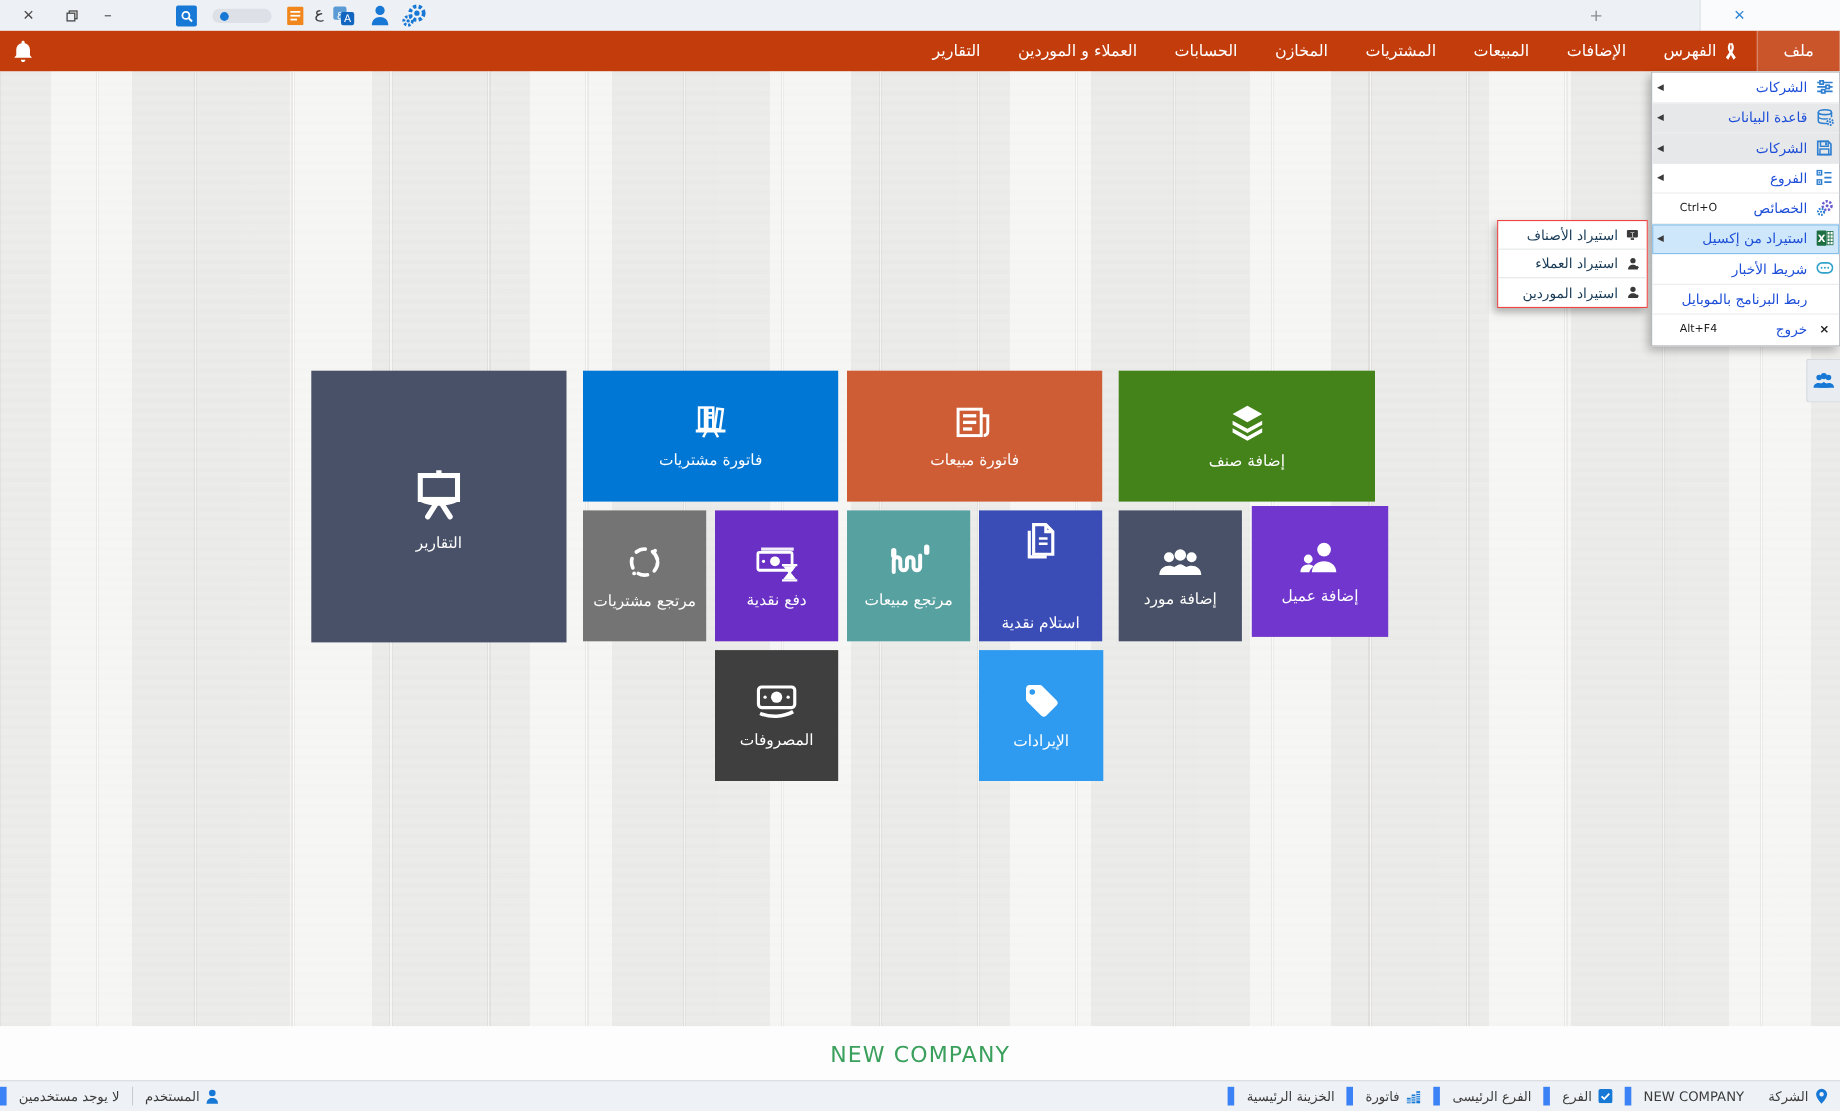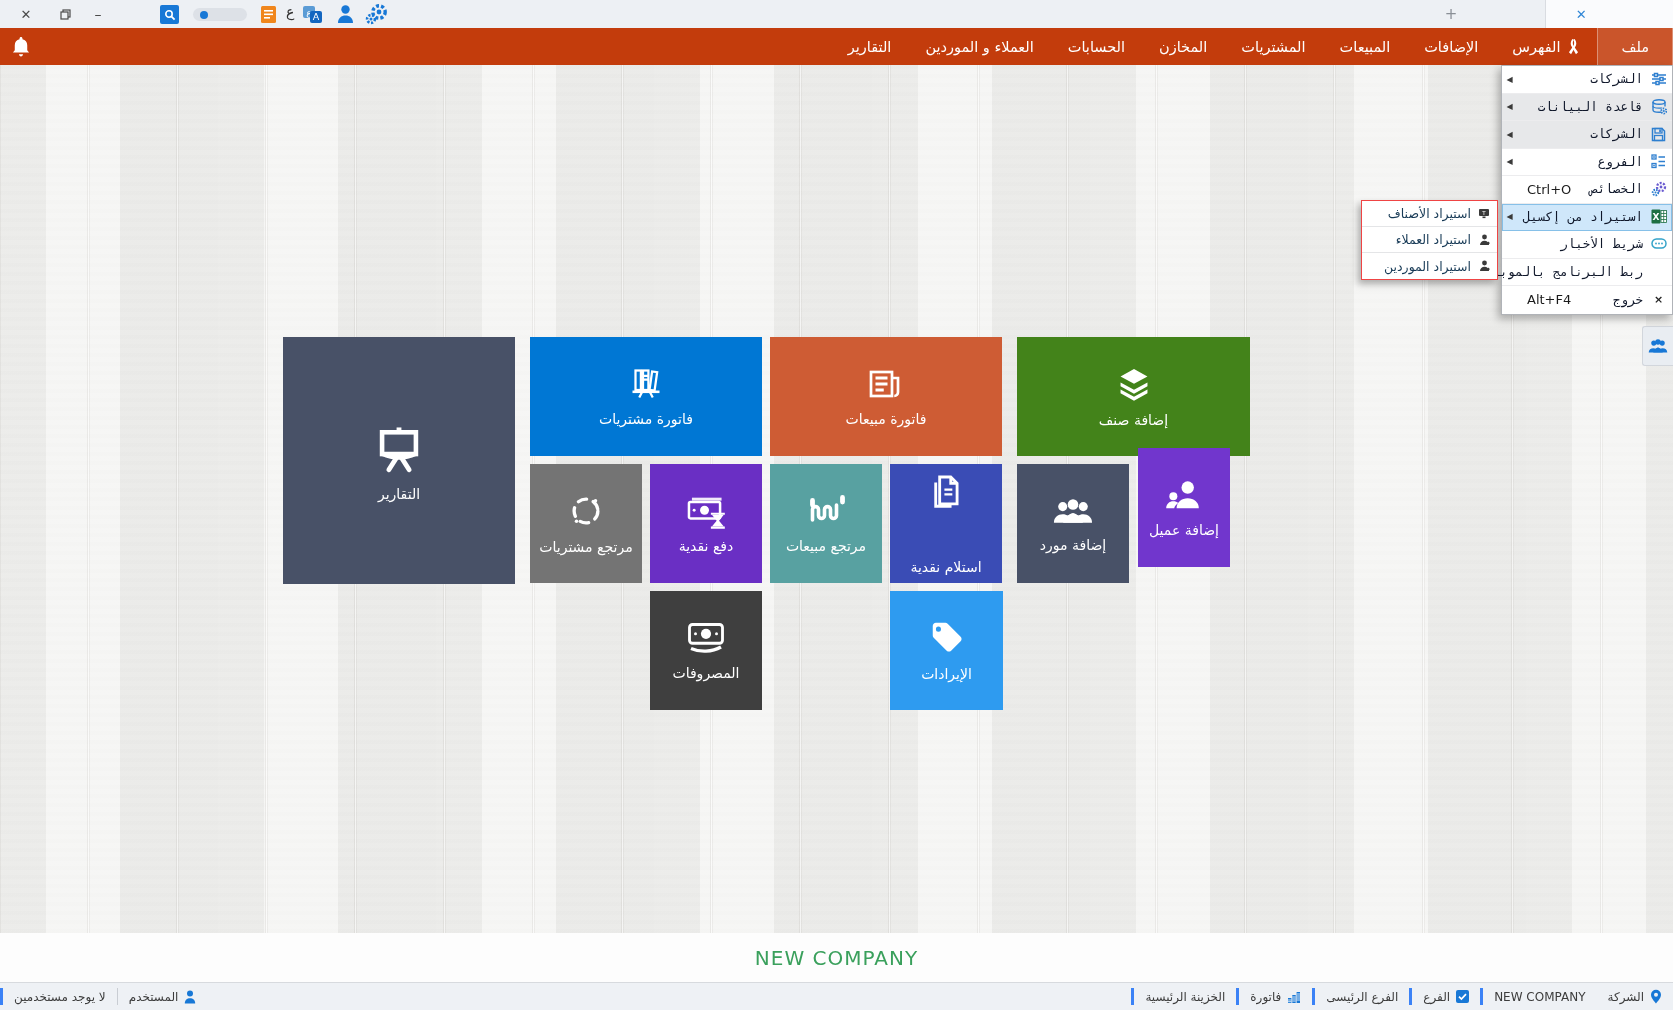--- a/index.html
+++ b/index.html
@@ -25,22 +25,22 @@
   #menubar-items { position:absolute; right:0; top:0; height:37px; display:flex; direction:rtl; align-items:stretch; }
   .mitem { display:flex; align-items:center; gap:7px; padding:0 17px; color:#fff; font-size:14.5px; cursor:pointer; }
   .mitem.open { background:rgba(255,255,255,.13); border-left:1px solid rgba(255,255,255,.35); border-right:1px solid rgba(255,255,255,.35); padding:0 23px; }
   #bell { position:absolute; left:10px; top:7px; cursor:pointer; }
 
   
   #file-menu { position:absolute; right:0; top:65px; width:172px; background:#fff; border:1px solid #b0b3b8; box-shadow:-3px 4px 8px rgba(0,0,0,.28); direction:rtl; z-index:30; }
   .mrow { display:flex; align-items:center; height:27.5px; border-bottom:1px solid #ececee; cursor:pointer; }
   .mrow:last-child { border-bottom:none; }
   .mrow .ic { width:27px; display:flex; align-items:center; justify-content:center; flex:0 0 27px; }
-  .mrow .lb { flex:1; font-size:12.5px; color:#0f172a; padding-right:2px; white-space:nowrap;font-family:Liberation Mono, monospace; }
-  .mrow .sc { font-size:13px; color:#1b1b1b; padding-left:10px; direction:ltr; }
+  .mrow .lb { flex:1; font-size:12.5px; color:#1d4ed8; padding-right:2px; white-space:nowrap; }
+  .mrow .sc { font-size:10px; color:#1b1b1b; padding-left:10px; direction:ltr; }
   .mrow .ar { width:15px; font-size:8px; color:#3a3a3a; text-align:center; flex:0 0 15px; }
   .mrow.shaded { background:#e7e8ea; }
   .mrow.hl { background:#cfe7fa; outline:1px solid #86c0e8; outline-offset:-1px; }
 
   
   #sub-menu { position:absolute; right:175px; top:200px; width:137px; background:#fff; border:1px solid #ef4444; box-shadow:-3px 4px 7px rgba(0,0,0,.3); direction:rtl; z-index:31; }
   .srow { display:flex; align-items:center; height:26px; border-bottom:1px solid #e4e5e7; cursor:pointer; }
   .srow:last-child { border-bottom:none;justify-content:center; }
   .srow .ic { width:26px; flex:0 0 26px; display:flex; align-items:center; justify-content:center; }
   .srow .lb { flex:1; font-size:12.5px; color:#173a56; white-space:nowrap; }
@@ -64,21 +64,21 @@
   
   #company-band { position:absolute; left:0; top:933px; width:1673px; height:49px; background:#fdfdfd; display:flex; align-items:center; justify-content:center; }
   #company-name { font-size:20px; letter-spacing:1px; color:#3aa05c; }
 
   
   #statusbar { position:absolute; left:0; top:982px; width:1673px; height:28px; background:#eef1f5; border-top:1px solid #d7dade; font-size:12px; color:#3c3c3c; }
   .sgroup { position:absolute; top:0; height:27px; display:flex; direction:rtl; align-items:center; }
   #sgroup-right { right:0; }
   #sgroup-left { left:0; }
   .sitem { display:flex; align-items:center; gap:6px; padding:0 11px; height:17px; }
-  .sitem.sep { border-left:3px solid #3b82f6;justify-content:flex-end; }
+  .sitem.sep { border-left:6px solid #3b82f6;justify-content:flex-end; }
   #sgroup-left .sitem:first-child { border-left:1px solid #c9cdd3; }
 </style>
 </head>
 <body>
 
 <div id="titlebar">
   <div class="tbtn" style="left:16px;width:20px;font-size:13px;">✕</div>
   <div class="tbtn" style="left:55px;width:20px;">
     <svg width="11" height="11" viewBox="0 0 11 11">
         <rect x="3" y="1" width="7" height="7" fill="none" stroke="#4a4a4a" stroke-width="1.2"></rect>
@@ -265,21 +265,21 @@
   <svg width="44" height="34" viewBox="0 0 30 22" fill="#fff">
     <circle cx="8" cy="8" r="3.1"></circle>
       <circle cx="22" cy="8" r="3.1"></circle>
       <circle cx="15" cy="6.6" r="3.6"></circle>
     <path d="M2 19c0-3.6 2.7-5.7 6-5.7 1.4 0 2.7.4 3.7 1.1C13 12.9 14 12.4 15 12.4s2 .5 3.3 2c1-.7 2.3-1.1 3.7-1.1 3.3 0 6 2.1 6 5.7z"></path>
     <path d="M8.3 19c0-3.2 3-6 6.7-6s6.7 2.8 6.7 6z"></path>
   </svg>
   <span class="lbl">إضافة مورد</span>
 </div>
 
-<div class="tile" style="left: 1138px; top: 448px; width: 92px; height: 119px; background: rgb(113, 54, 205);">
+<div class="tile" style="left: 1138px; top: 460px; width: 124px; height: 119px; background: rgb(113, 54, 205);">
   <svg width="40" height="36" viewBox="0 0 27 24" fill="#fff">
     <circle cx="16" cy="7" r="4.2"></circle>
     <path d="M8.5 21c0-4.2 3.4-6.8 7.5-6.8s7.5 2.6 7.5 6.8z"></path>
     <circle cx="6.3" cy="12.8" r="2.7"></circle>
     <path d="M1.5 21c0-3 2.1-4.8 4.8-4.8 1.3 0 2.5.4 3.3 1.2-1.5 1-2.4 2.2-2.7 3.6z"></path>
   </svg>
   <span class="lbl">إضافة عميل</span>
 </div>
 
 <div class="tile" style="left: 650px; top: 591px; width: 112px; height: 119px; background: rgb(63, 63, 63);">

